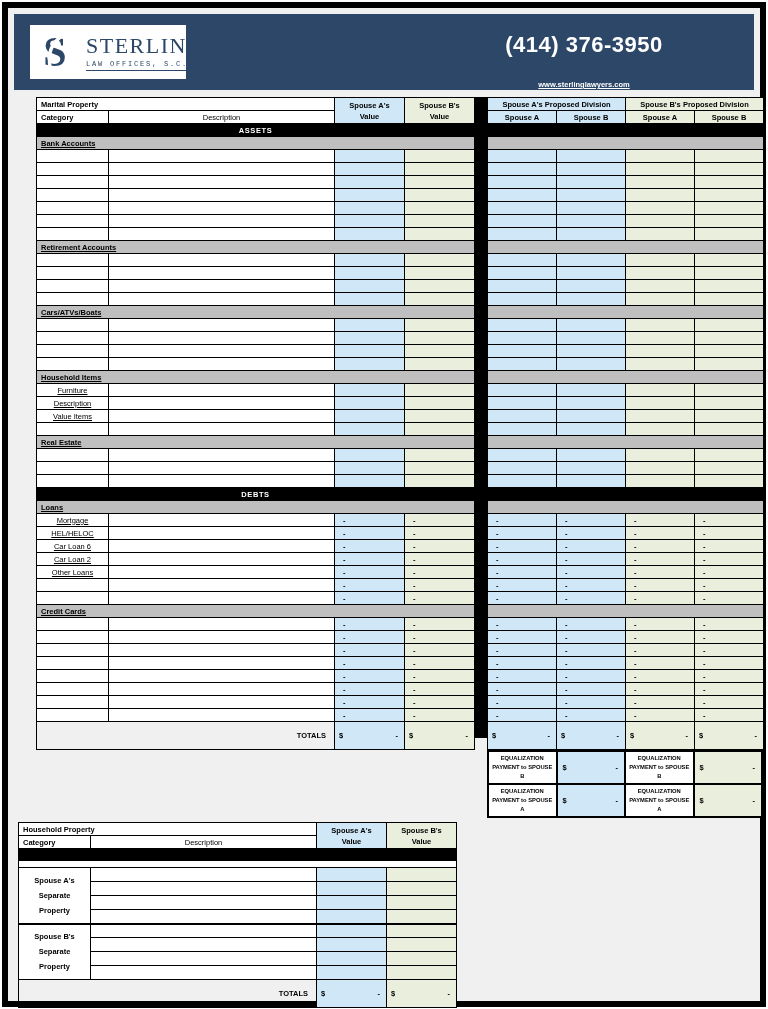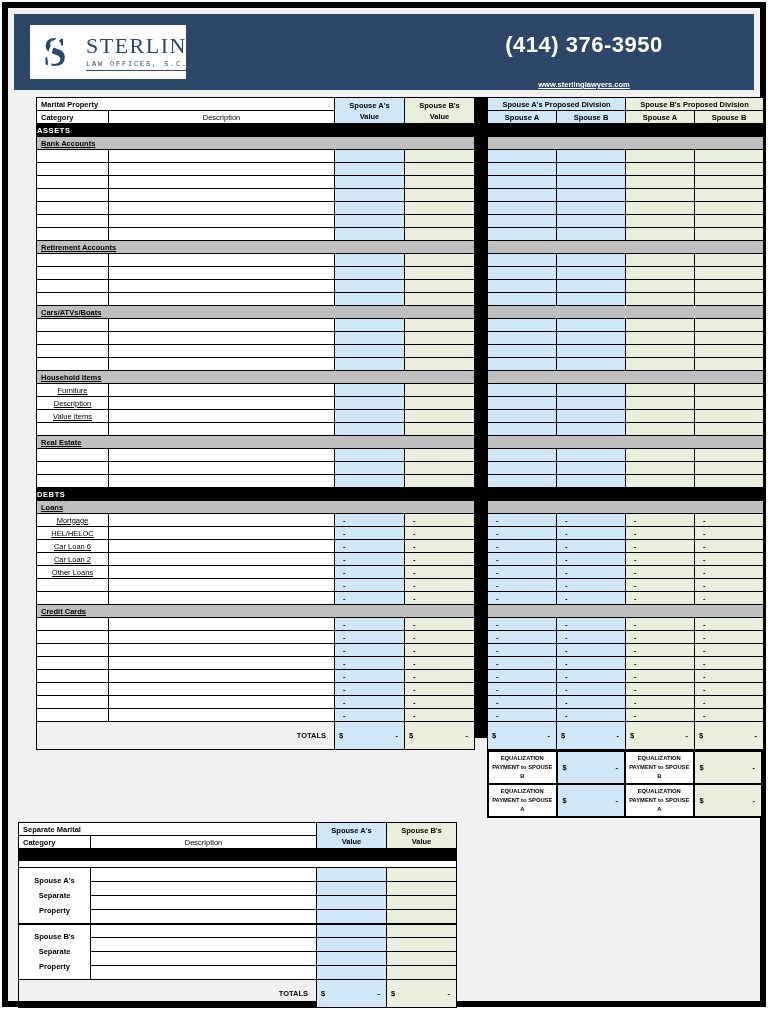--- a/index.html
+++ b/index.html
@@ -29,21 +29,21 @@
   .c-cat{width:72px}.c-desc{width:226px}.c-val{width:70px}.c-q{width:69px}
 
   .hr{height:13px}.br{height:13px}.gr{height:13px}.ir{height:13px}.totr{height:28px}
   .br2{height:12px}.spr{height:7px}
   #sep-table .ir{height:14px}
 
   .wcell{background:#fff}
   .blue{background:#cfe7f6}
   .green{background:#eaeedc}
   .gray{background:#bfbfbf}
-  .banner{background:#000;color:#fff;font-weight:bold;font-size:8.5px;letter-spacing:.6px}
+  .banner{background:#000;color:#fff;text-align:center;font-weight:bold;font-size:8.5px;letter-spacing:.6px}
   .title,.cath{font-weight:bold;padding-left:4px}
   .desch{font-weight:normal;text-align:center}
   .vh{font-weight:bold;text-align:center;line-height:11px;font-size:7.5px}
   .divh,.subh{font-weight:bold;text-align:center;font-size:7.2px}
   .sec{font-weight:bold;padding-left:4px}
   .u{text-decoration:underline}
   .cat{text-align:center;font-size:7.2px}
   .val{padding-left:8px;font-weight:bold;font-size:7px}
   .sep{border-left:2px solid #000}
   .money{font-weight:bold;font-size:7.5px}
@@ -691,21 +691,21 @@
 <div class="sep-wrap">
   <table class="wtab" id="sep-table">
       <colgroup>
         <col class="c-cat">
         <col class="c-desc">
         <col class="c-val">
         <col class="c-val">
       </colgroup>
       <tbody>
         <tr class="hr">
-          <td colspan="2" class="wcell title">Separate Marital</td>
+          <td colspan="2" class="wcell title">Household Property</td>
           <td rowspan="2" class="blue vh">Spouse A's<br>Value</td>
           <td rowspan="2" class="green vh">Spouse B's<br>Value</td>
         </tr>
         <tr class="hr">
           <td class="wcell cath">Category</td>
           <td class="wcell desch">Description</td>
         </tr>
         <tr class="br2">
           <td colspan="4" class="banner"></td>
         </tr>

